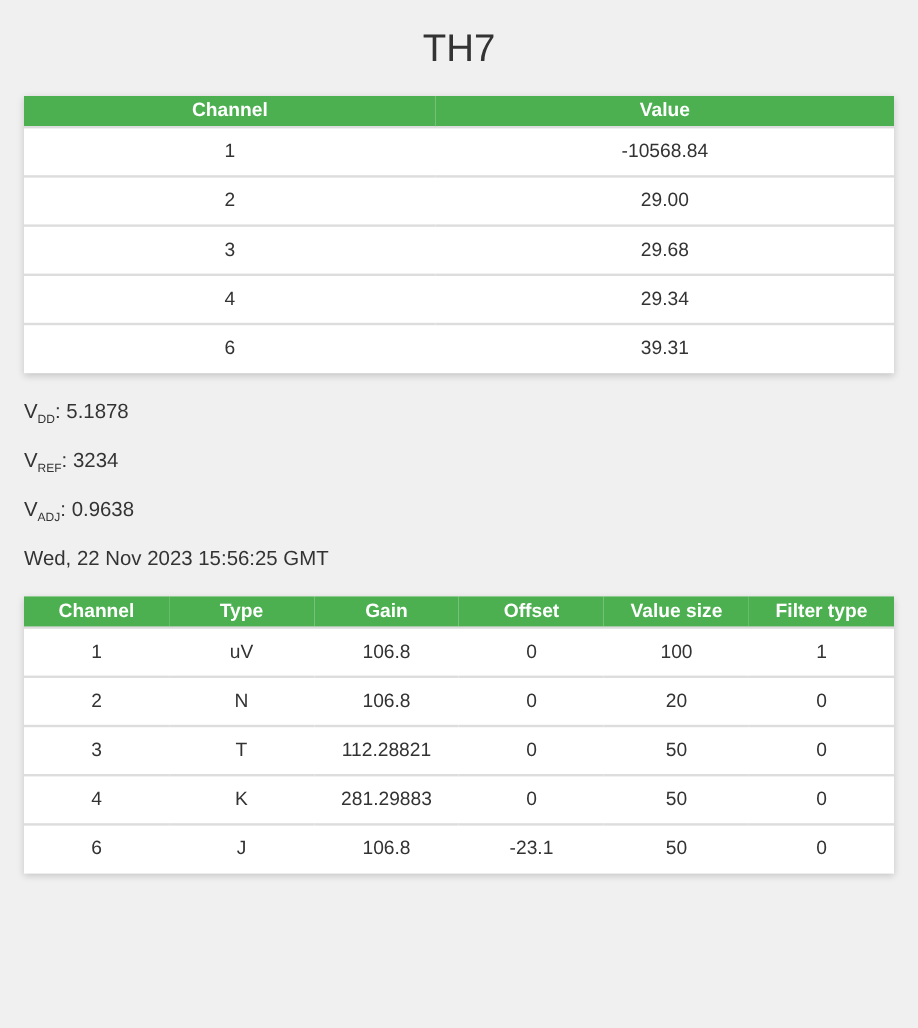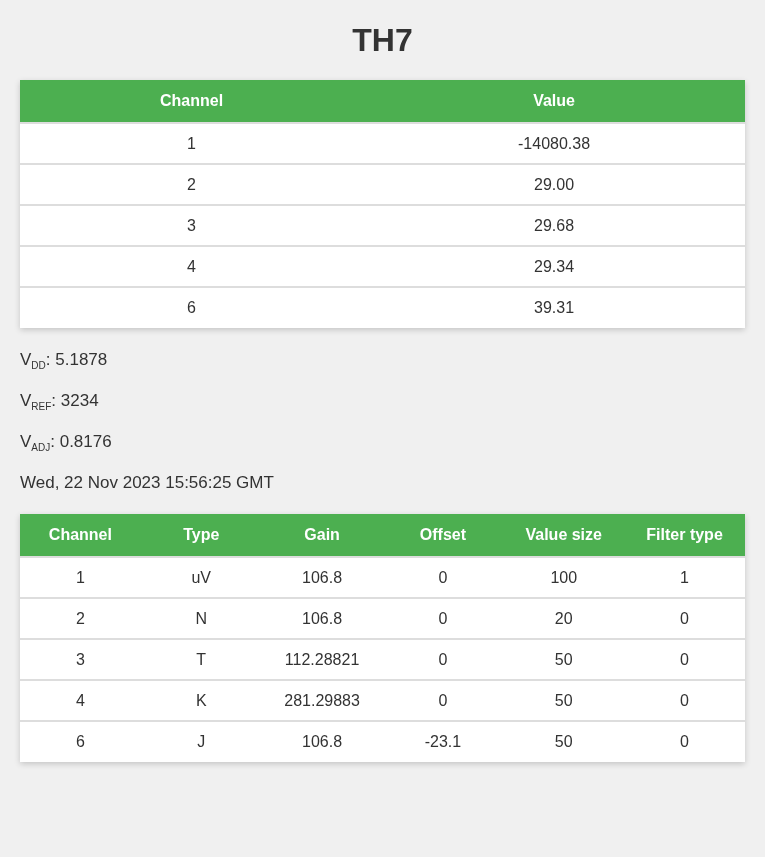--- a/index.html
+++ b/index.html
@@ -14,37 +14,37 @@
   }
   .page {
     padding: 0 20px;
   }
   h1.page-title {
     margin: 0;
     padding: 22px 0 0 0;
     text-align: center;
     font-size: 32px;
     line-height: 36px;
-    font-weight: bold;
+    font-weight: normal;
     color: #333;
   }
   table.data-table {
     width: 100%;
     border-collapse: collapse;
     background: #ffffff;
     margin-top: 22px;
     box-shadow: 0 2px 6px rgba(0,0,0,0.18);
     font-size: 16px;
     table-layout: auto;
   }
   table.data-table th {
     background: #4caf50;
     color: #ffffff;
     font-weight: bold;
-    height: 43px;
+    height: 26px;
     text-align: center;
     padding: 0 8px;
   }
   table.data-table td {
     height: 41px;
     text-align: center;
     padding: 0 8px;
     border-top: 2px solid #dddddd;
     color: #333;
   }
@@ -79,21 +79,21 @@
   <table class="data-table">
     <thead>
       <tr>
         <th>Channel</th>
         <th>Value</th>
       </tr>
     </thead>
     <tbody>
       <tr>
         <td>1</td>
-        <td>-14080.38</td>
+        <td>-10568.84</td>
       </tr>
       <tr>
         <td>2</td>
         <td>29.00</td>
       </tr>
       <tr>
         <td>3</td>
         <td>29.68</td>
       </tr>
       <tr>
@@ -104,21 +104,21 @@
         <td>6</td>
         <td>39.31</td>
       </tr>
     </tbody>
   </table>
 
   <p class="vline"><span>V</span><sub>DD</sub><span>: 5.1878</span></p>
 
   <p class="vline"><span>V</span><sub>REF</sub><span>: 3234</span></p>
 
-  <p class="vline"><span>V</span><sub>ADJ</sub><span>: 0.8176</span></p>
+  <p class="vline"><span>V</span><sub>ADJ</sub><span>: 0.9638</span></p>
 
   <p class="vline">Wed, 22 Nov 2023 15:56:25 GMT</p>
 
 
   <table class="data-table config-table">
     <thead>
       <tr>
         <th>Channel</th>
         <th>Type</th>
         <th>Gain</th>

